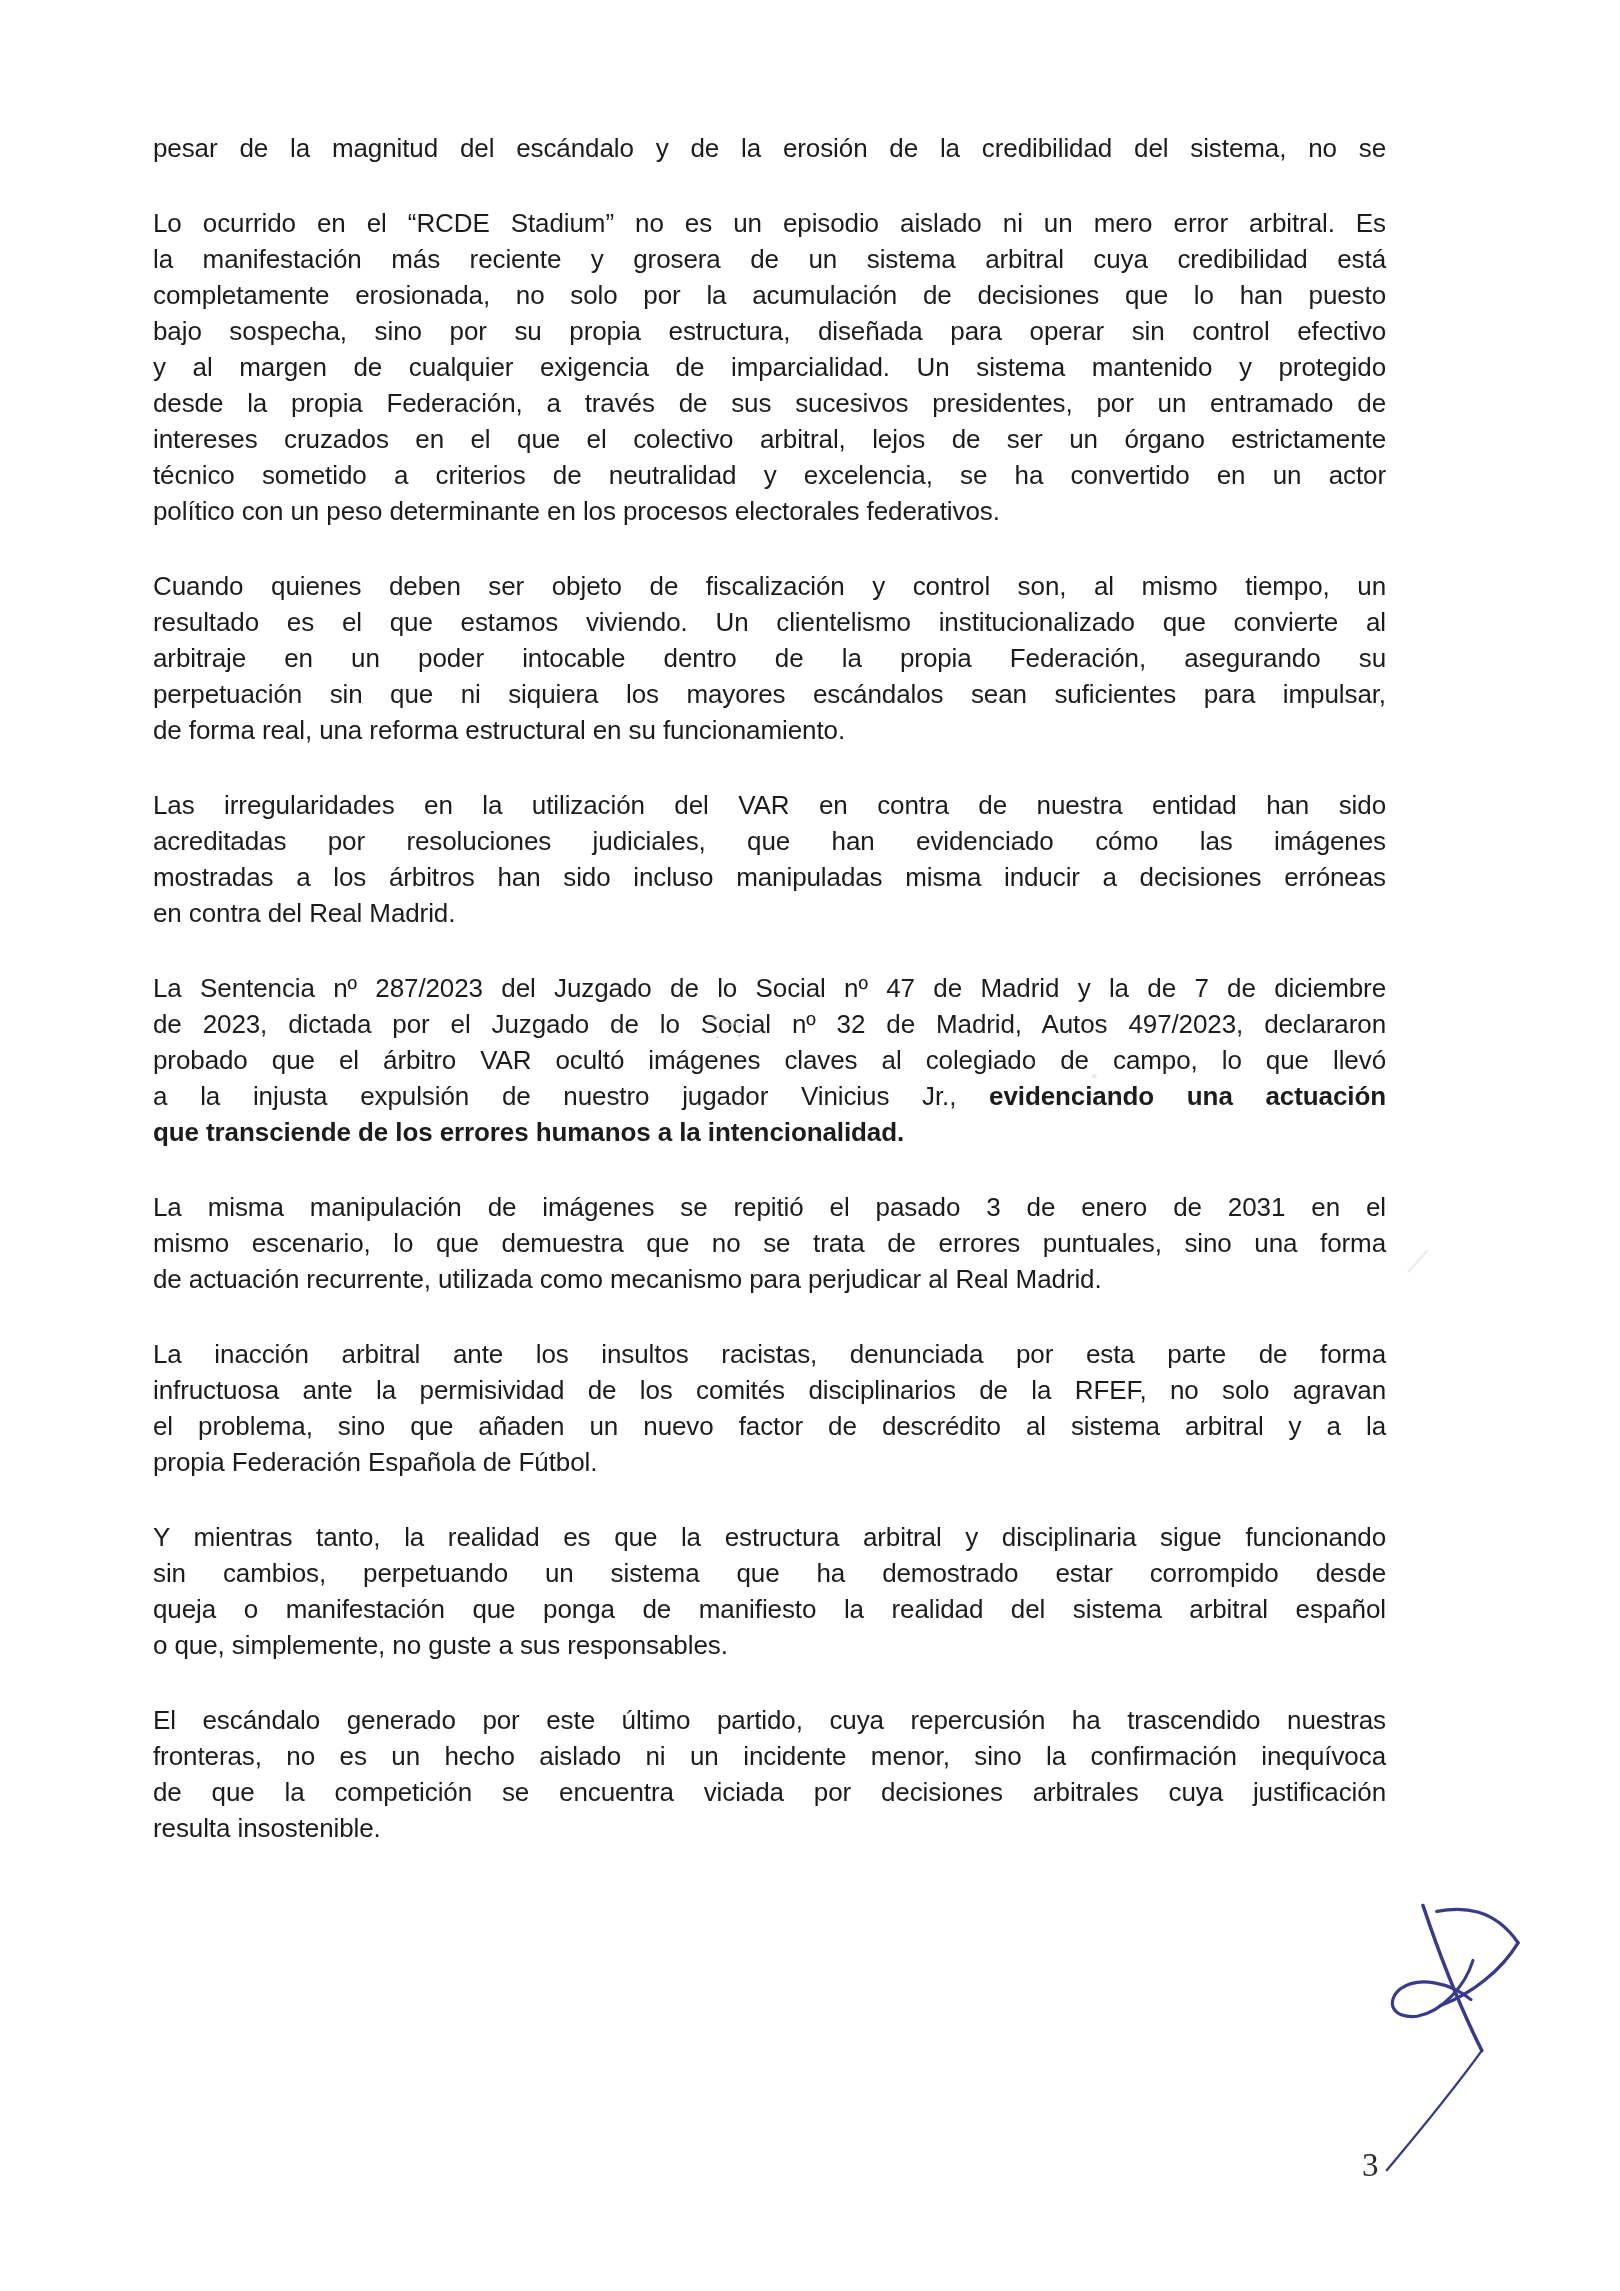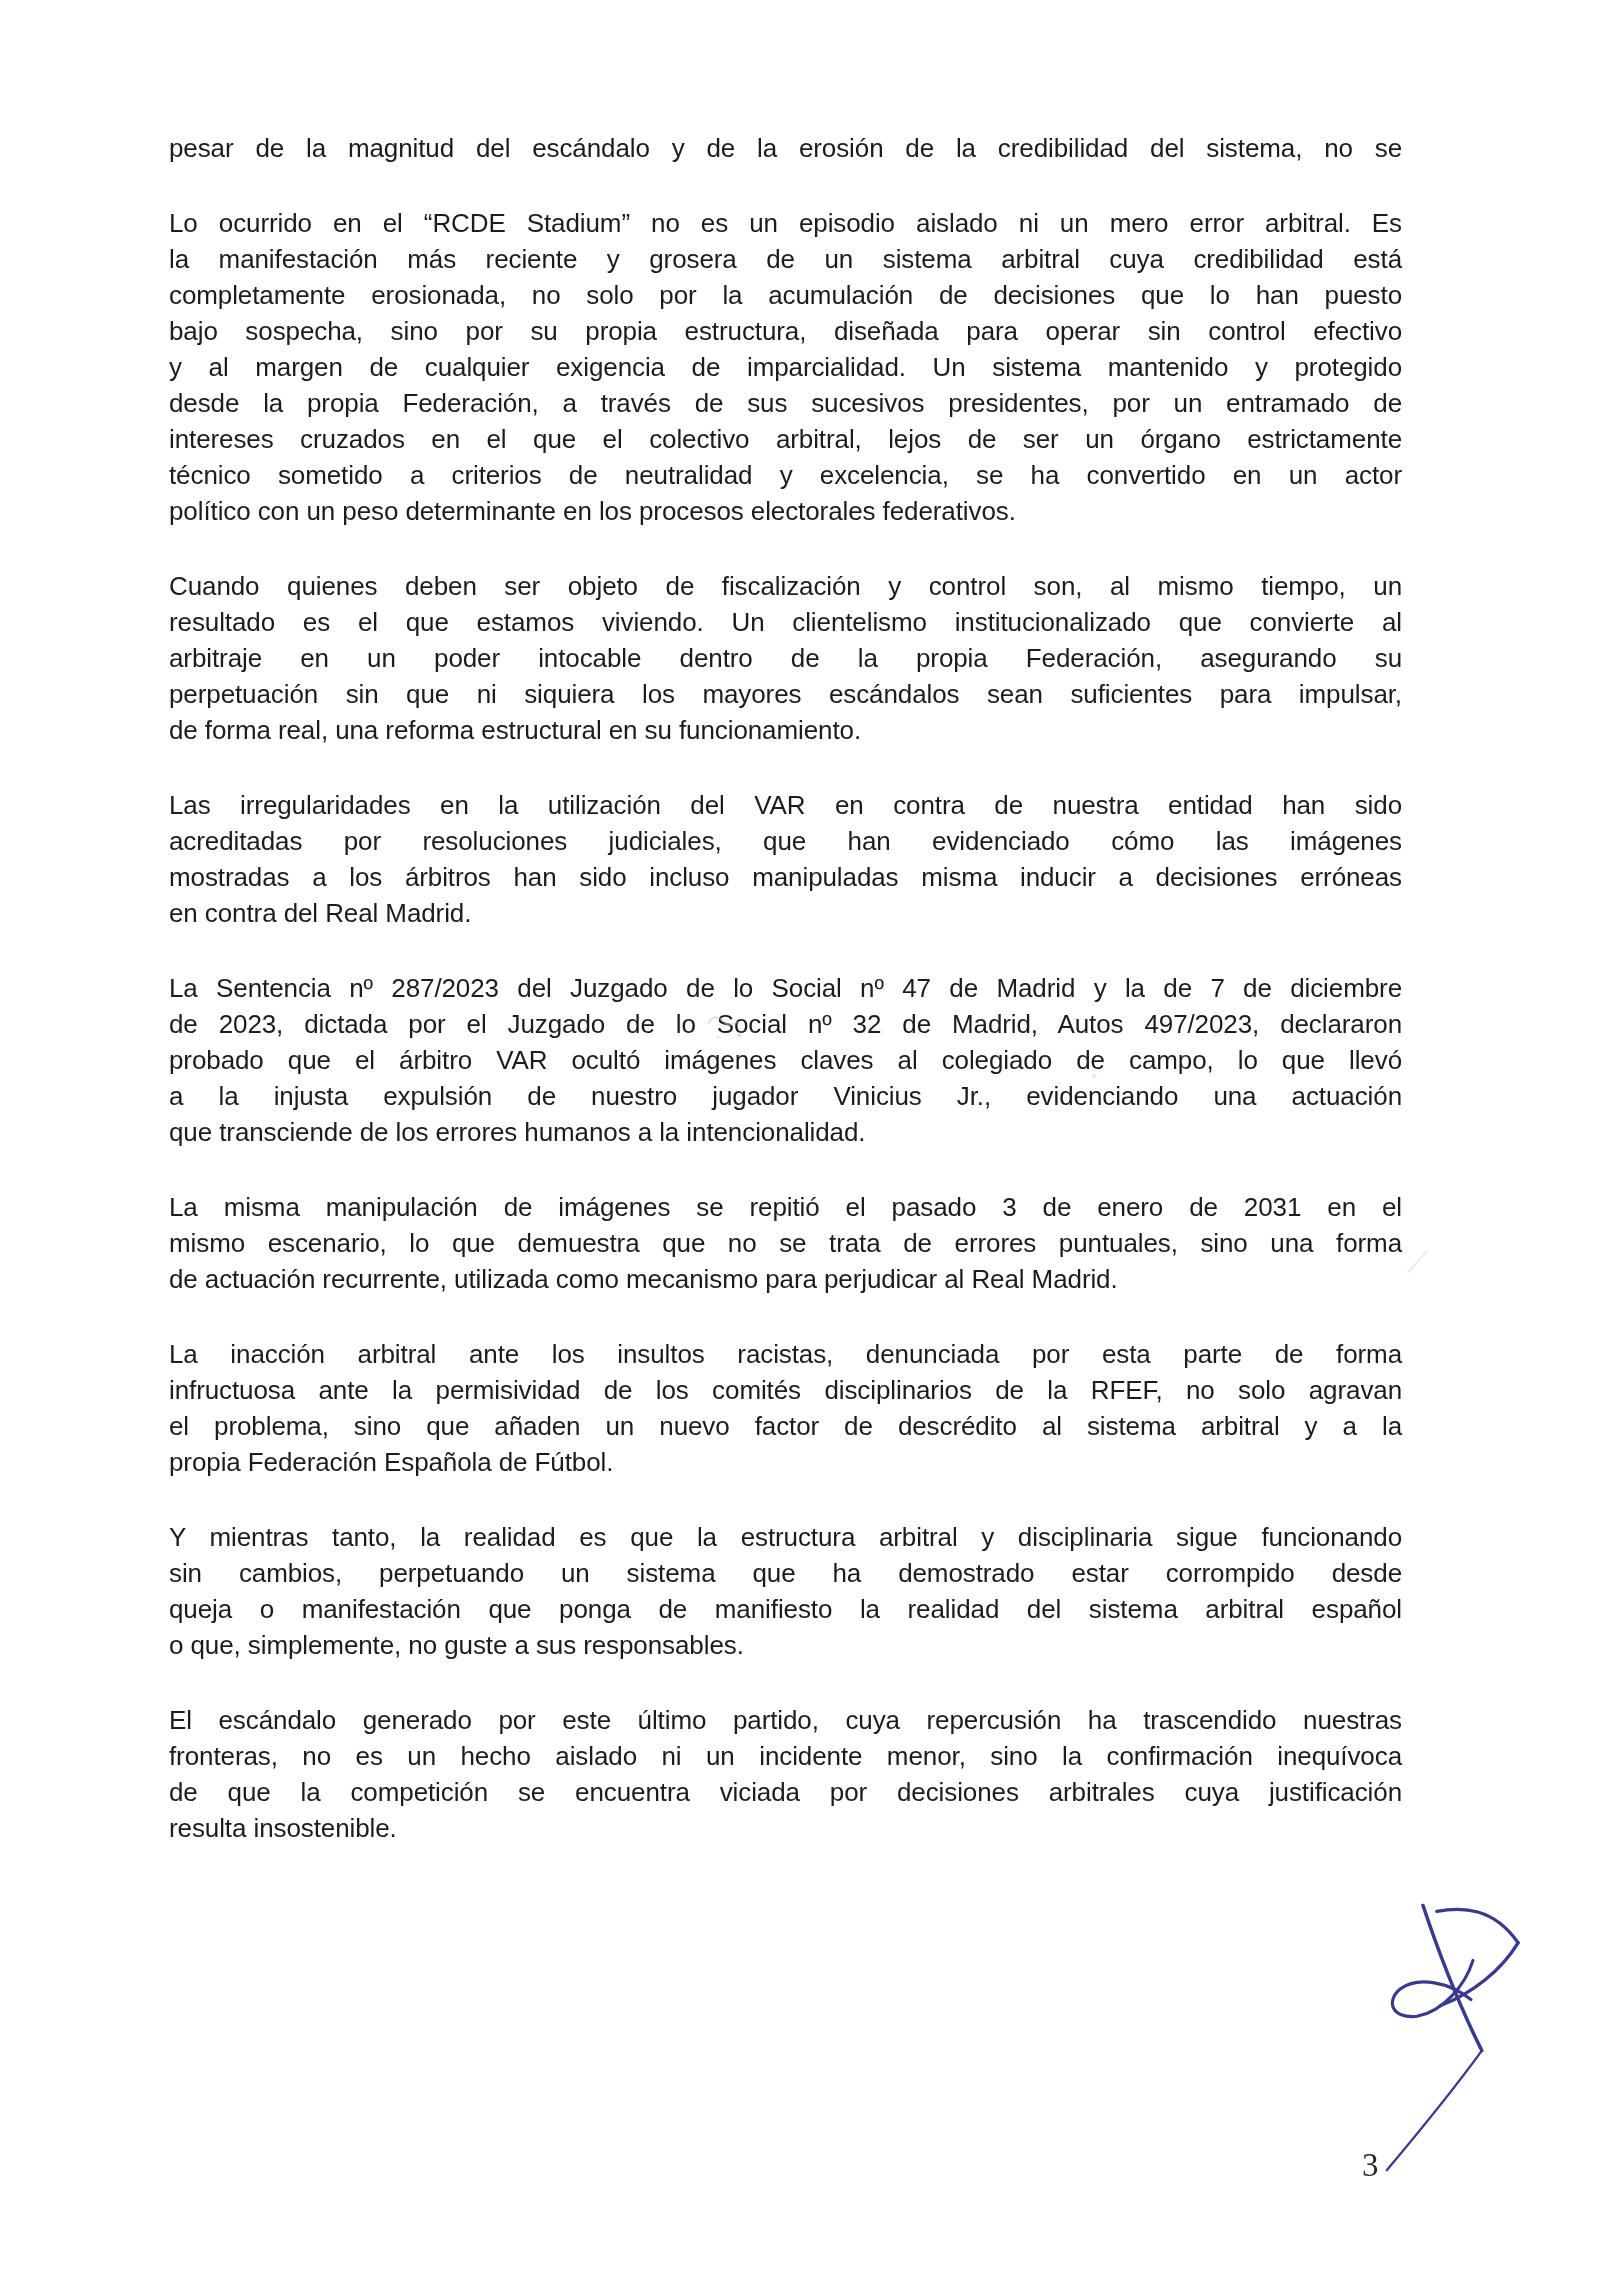--- a/index.html
+++ b/index.html
@@ -6,36 +6,36 @@
   .page{
     position:relative;
     width:1620px;height:2292px;
     background:#ffffff;
     font-family:"Liberation Sans", sans-serif;
     color:#1c1c1c;
     overflow:hidden;
   }
   .content{
     position:absolute;
-    left:153px;top:130px;width:1233px;margin-left:16px;
+    left:153px;top:130px;width:1233px;
   }
   .para{margin:0 0 39px 0;}
   .line{
     font-size:26px;
     line-height:36px;
     height:36px;
     text-align:justify;
     text-align-last:justify;
     text-justify:inter-word;
     letter-spacing:-0.1px;
     white-space:normal;
     overflow:visible;
   }
   .line.last{text-align-last:left;}
-  .bold{font-weight:normal;}
+  .bold{font-weight:bold;}
   .signature-svg{
     position:absolute;left:0;top:0;width:1620px;height:2292px;
     pointer-events:none;
   }
   .pageno{
     position:absolute;
     left:1362px;top:2147px;
     font-family:"Liberation Serif", serif;
     font-size:33px;color:#2a2a2a;
   }

